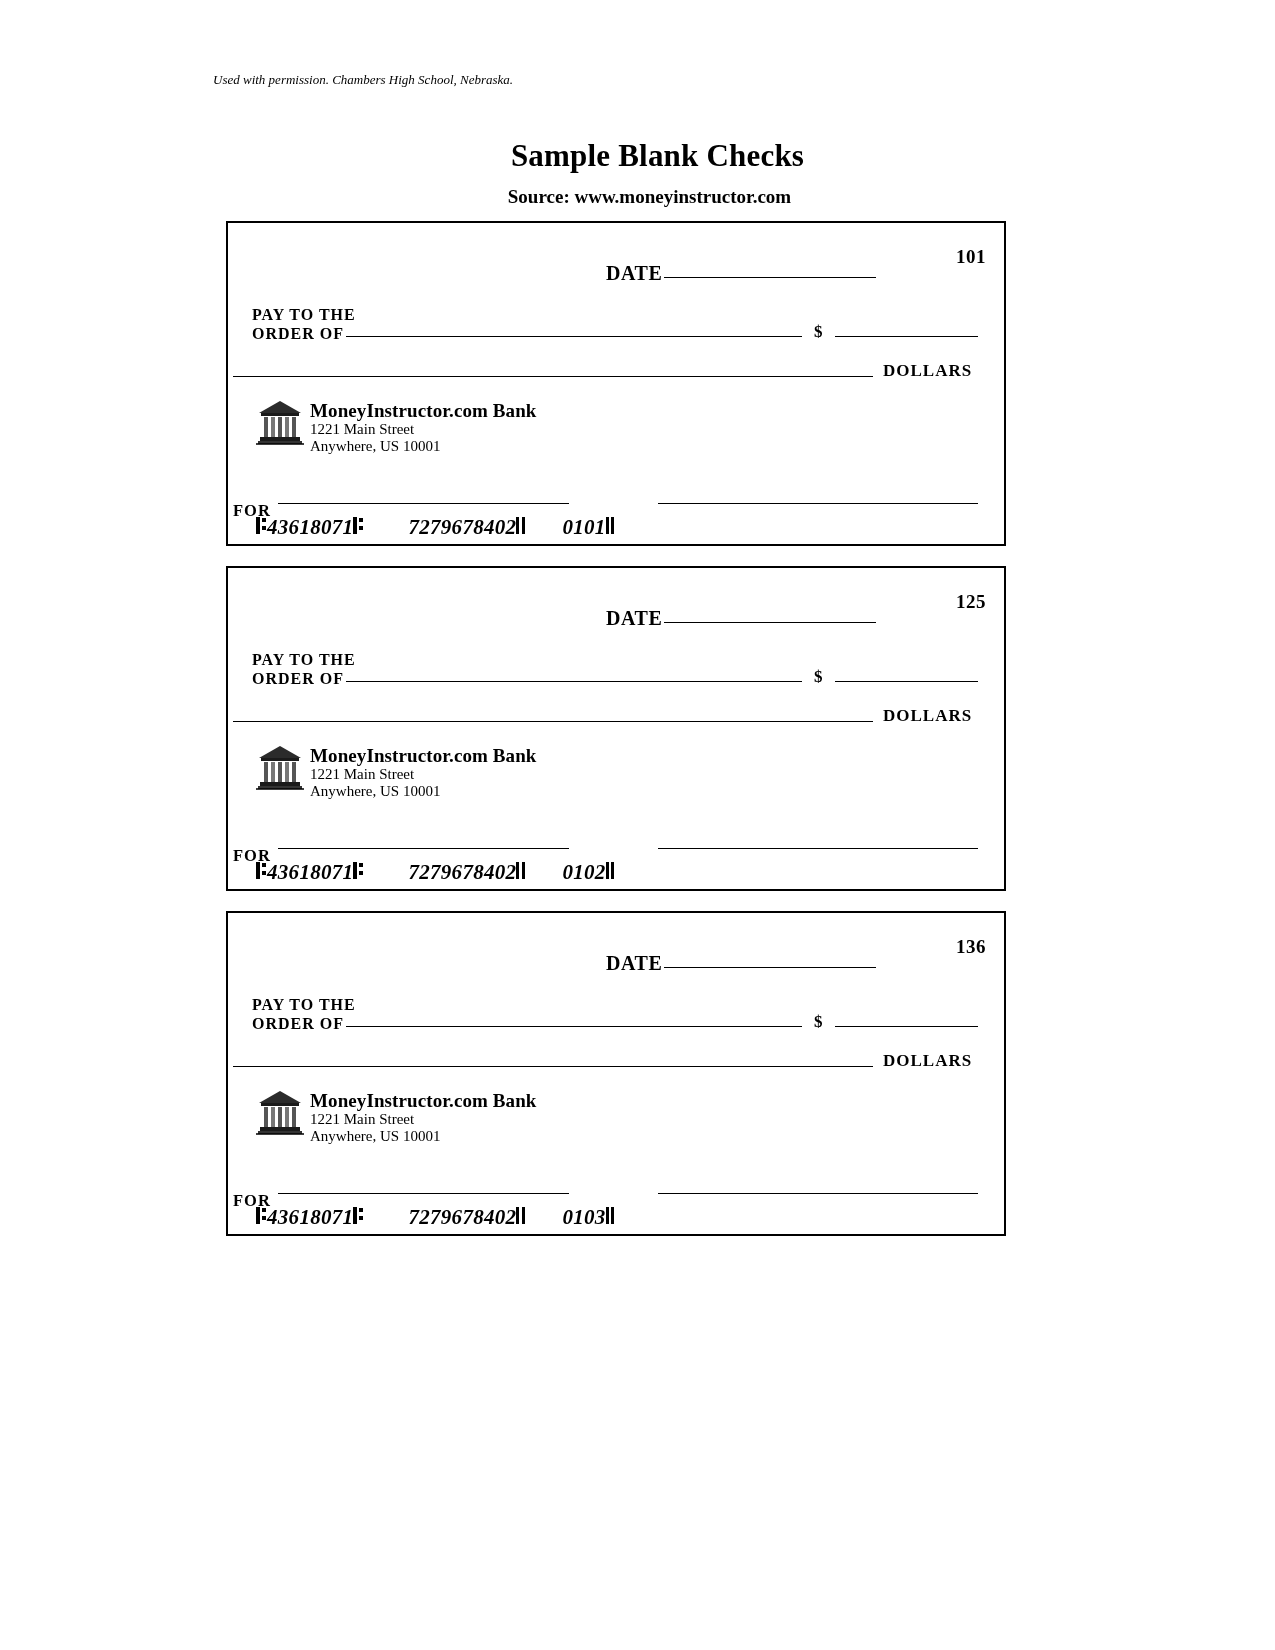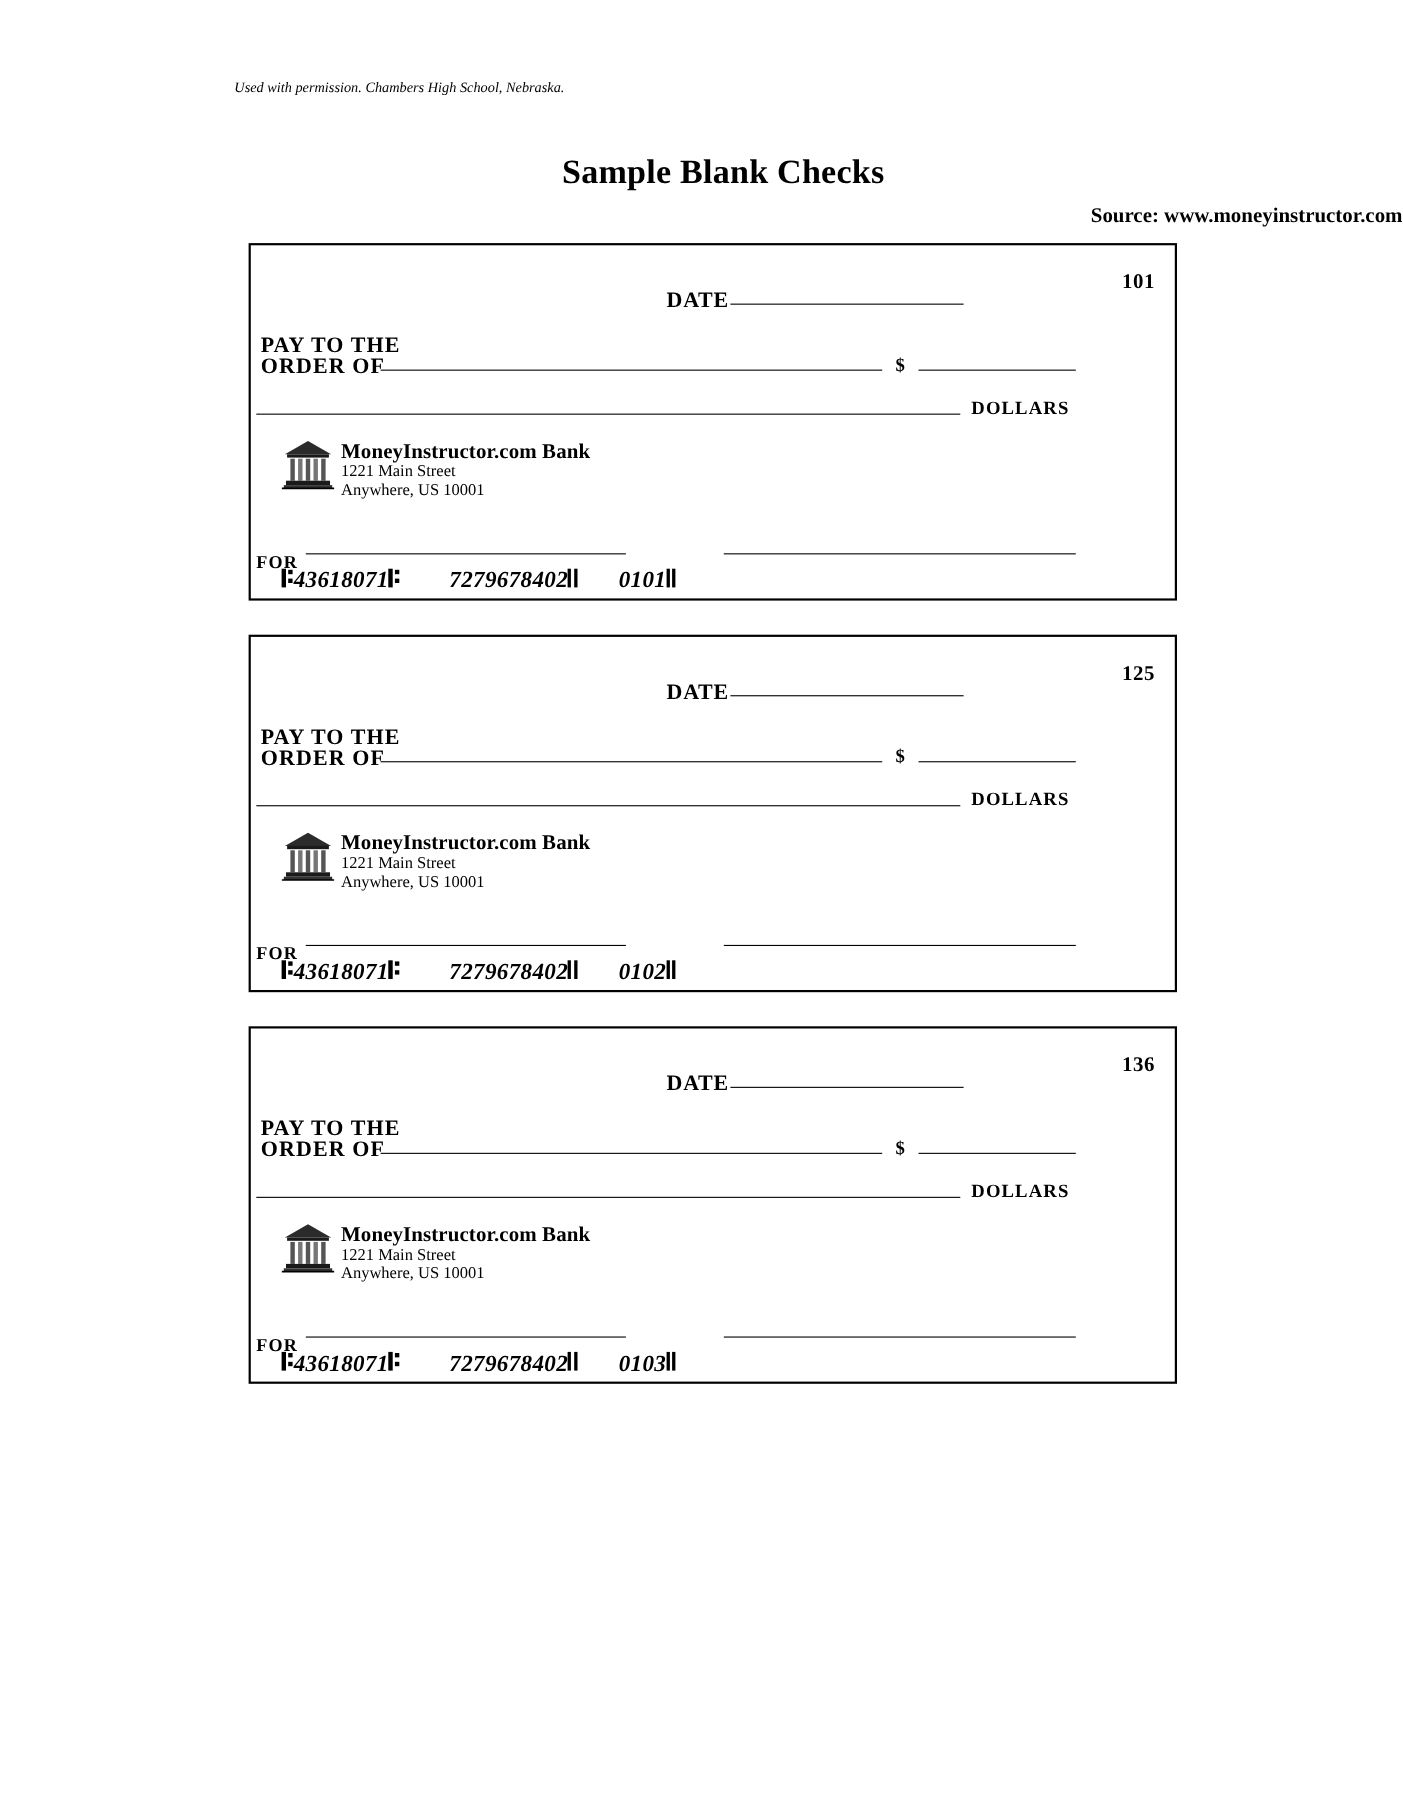--- a/index.html
+++ b/index.html
@@ -37,40 +37,40 @@
     font-weight: bold;
     letter-spacing: 0.2px;
     margin-left: 40px;
   }
 
   .page-source {
     position: absolute;
     left: 0;
     right: 0;
     top: 186px;
-    text-align: right;
+    text-align: center;
     font-size: 19px;
     font-weight: bold;
     margin-left: 24px;
   }
 
   .checks-wrap {
     position: absolute;
     left: 226px;
     top: 221px;
     width: 822px;
   }
 
   .check {
     position: relative;
-    width: 844px;
+    width: 780px;
     height: 325px;
     border: 2px solid #000;
     box-sizing: border-box;
-    margin-bottom: 31px;
+    margin-bottom: 20px;
     background: #fff;
   }
 
   .check-number {
     position: absolute;
     right: 18px;
     top: 23px;
     font-size: 19px;
     font-weight: bold;
     letter-spacing: 0.5px;
@@ -89,23 +89,23 @@
     display: inline-block;
     width: 212px;
     border-bottom: 1.5px solid #000;
     margin-left: 2px;
     vertical-align: 2px;
     height: 0;
   }
 
   .pay-label {
     position: absolute;
-    left: 9px;
+    left: 24px;
     top: 82px;
-    font-size: 20px;
+    font-size: 16px;
     font-weight: bold;
     letter-spacing: 1px;
     line-height: 19px;
   }
 
   .payee-rule {
     position: absolute;
     left: 118px;
     top: 113px;
     width: 456px;

